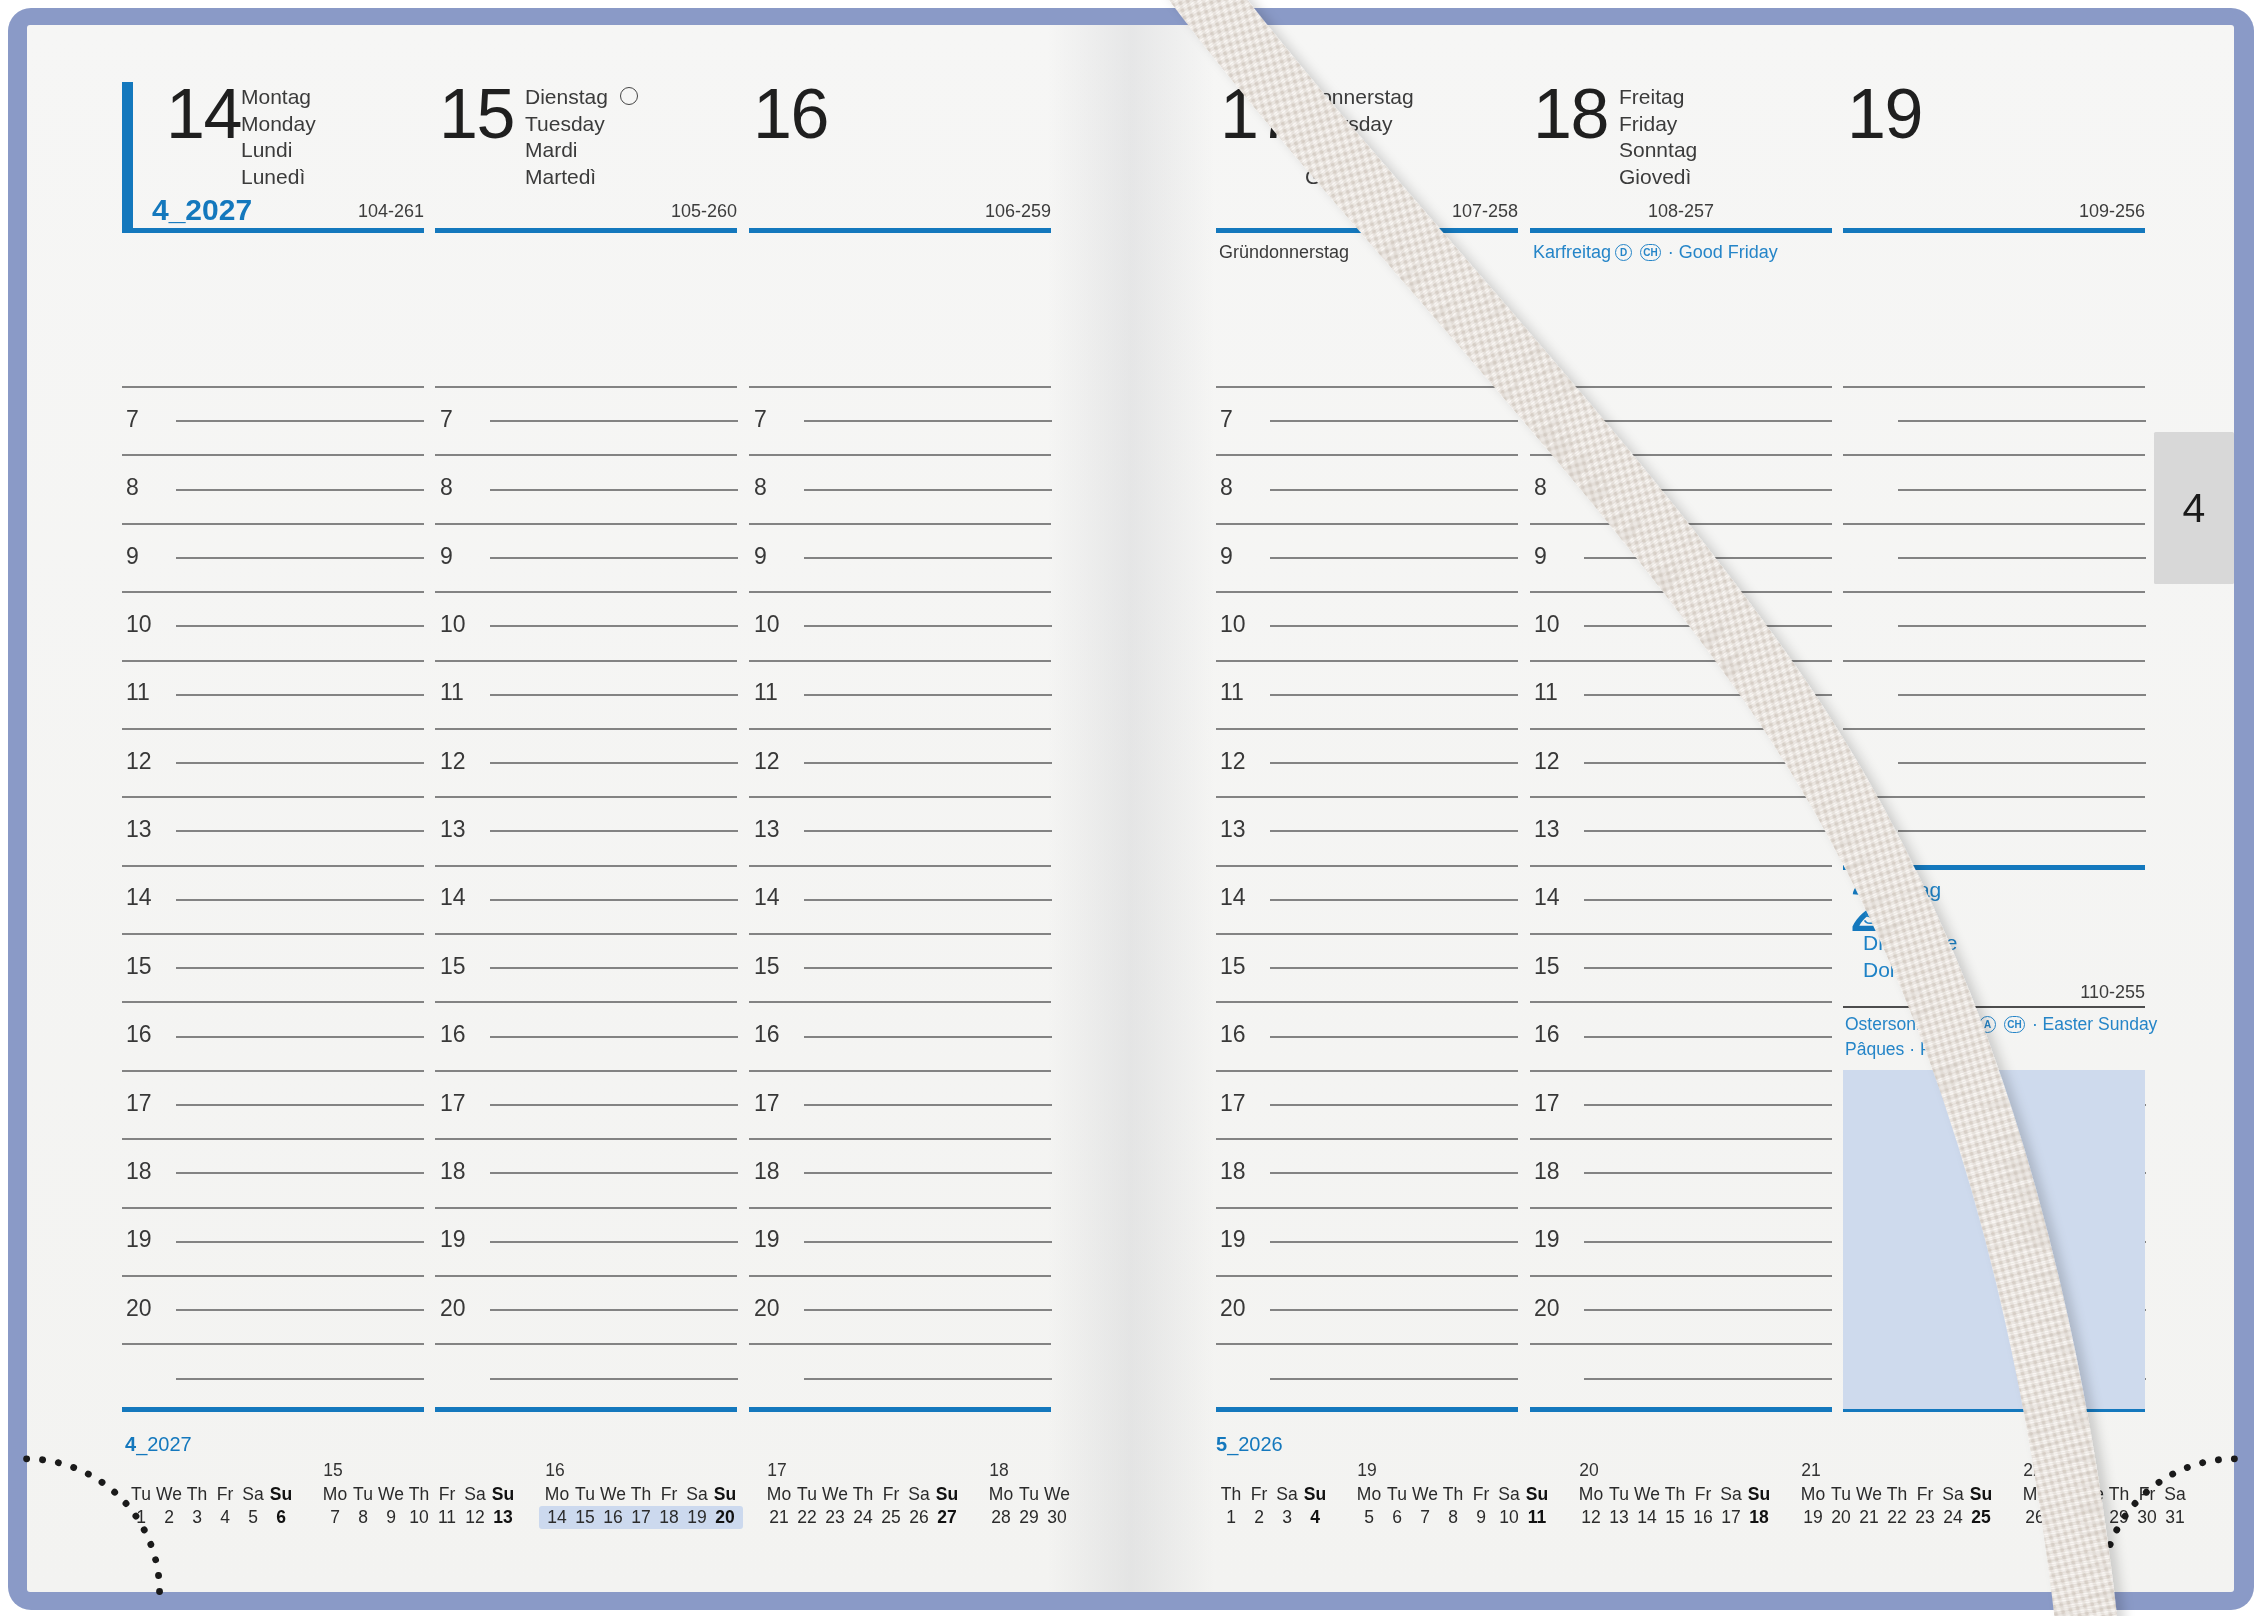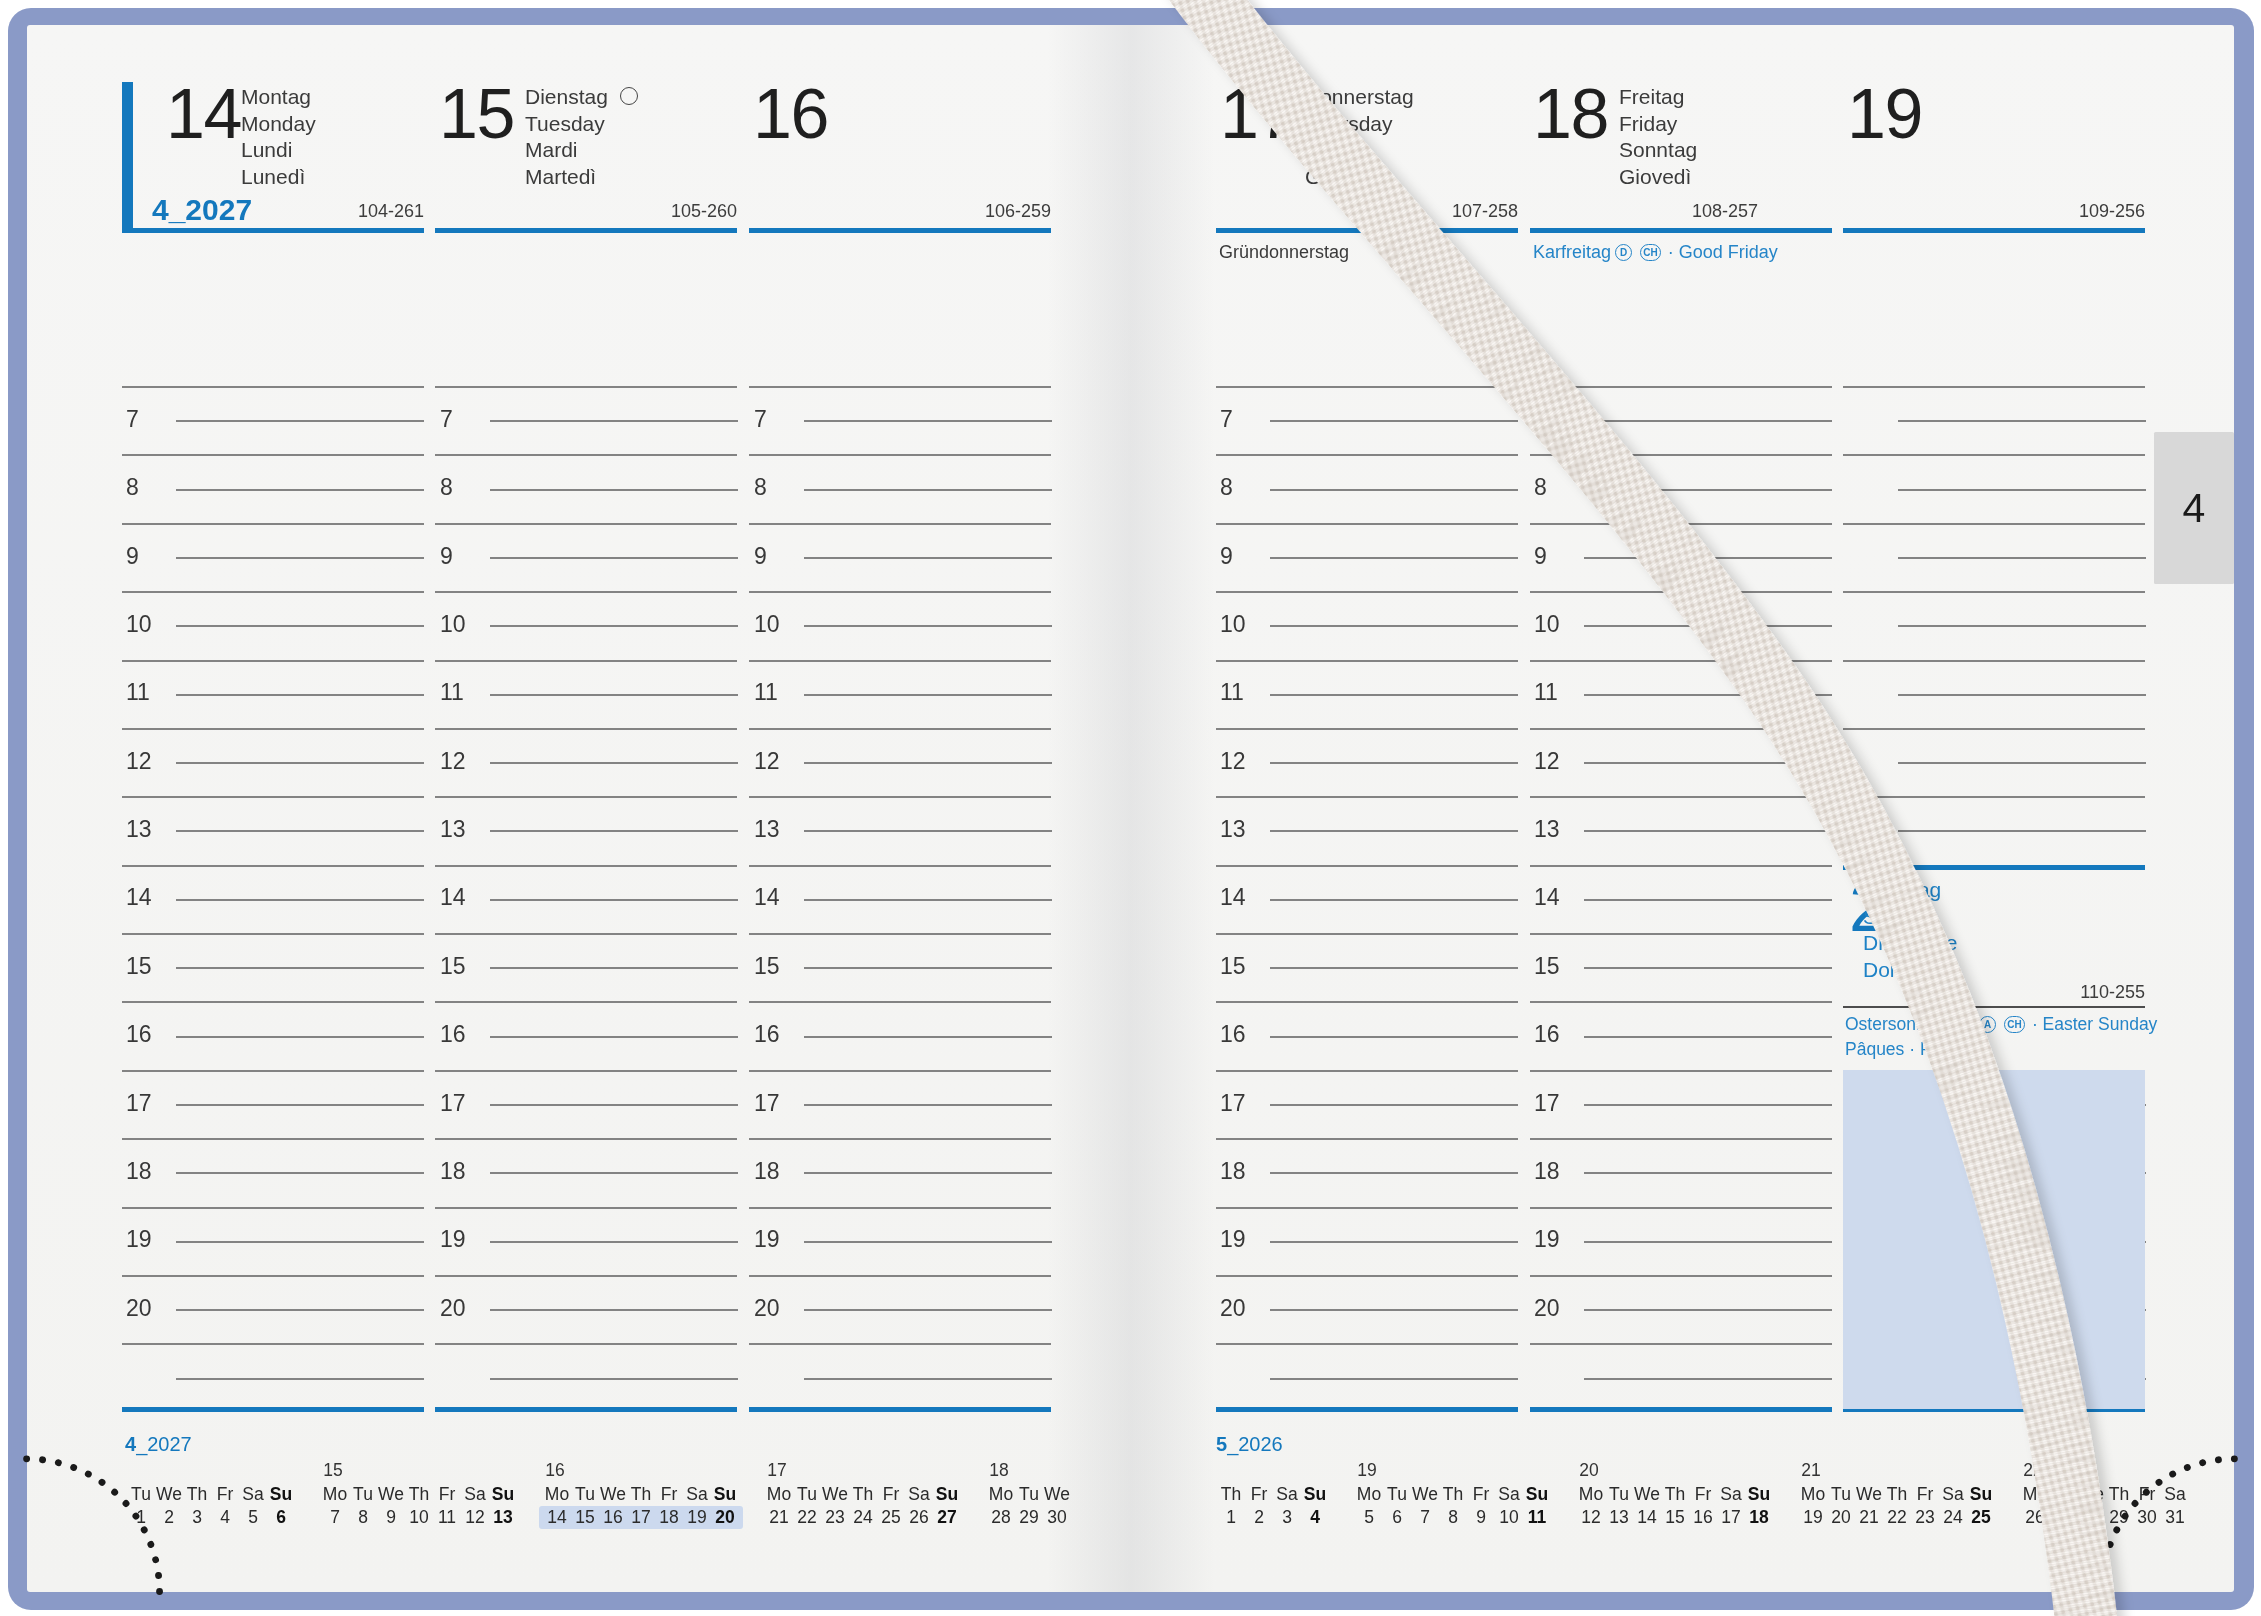--- a/index.html
+++ b/index.html
@@ -301,21 +301,21 @@
         <div class="abs nrow" style="position: relative;">
           <span>Friday</span>
         </div>
         <div class="abs nrow" style="position: relative;">
           <span>Sonntag</span>
         </div>
         <div class="abs nrow" style="position: relative;">
           <span>Giovedì</span>
         </div>
       </div>
-      <div class="abs pageref" style="left: 1456px; top: 201px; width: 302px;">108-257</div>
+      <div class="abs pageref" style="left: 1530px; top: 201px; width: 302px; text-align: center;">108-257</div>
       <div class="abs bluerule" style="left: 1530px; top: 228px; width: 302px;"></div>
       <div class="abs holiday hol-blue" style="left: 1533px; top: 242px; width: 318px;">
         <span>Karfreitag</span>
         <span class="badge">D</span>
         <span class="badge">CH</span>
         <span style="margin-left: 3px;">· Good Friday</span>
       </div>
       <div class="abs gline" style="left: 1530px; top: 386px; width: 302px;"></div>
       <div class="abs gline" style="left: 1530px; top: 454px; width: 302px;"></div>
       <div class="abs gline" style="left: 1530px; top: 523px; width: 302px;"></div>

